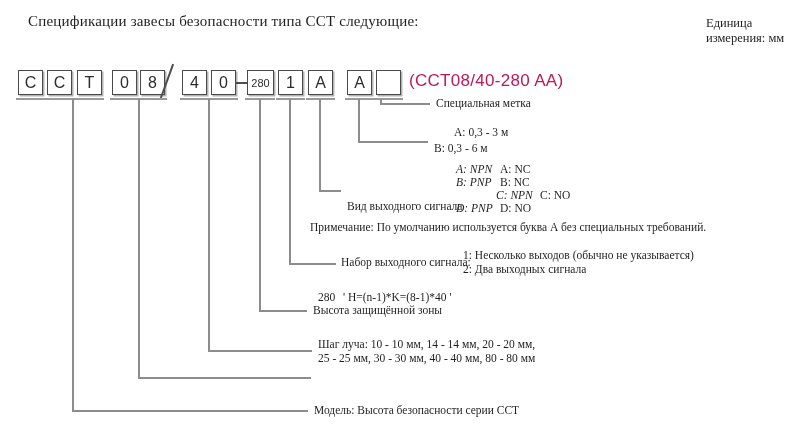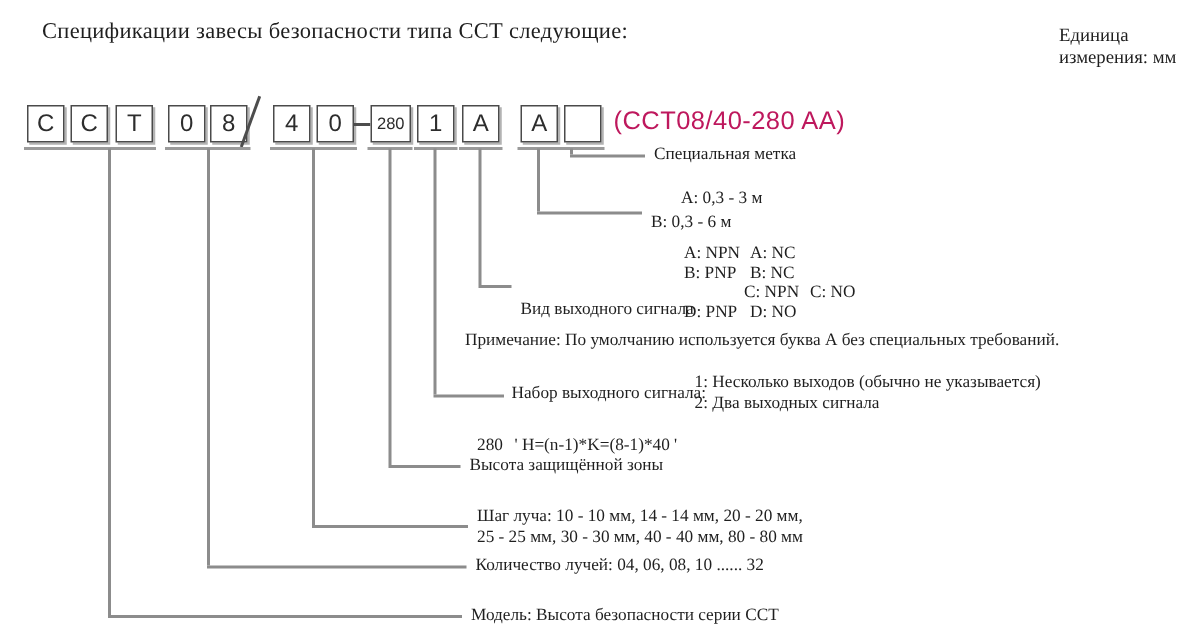--- a/index.html
+++ b/index.html
@@ -55,21 +55,21 @@
   .h-40{left:208px;top:350px;width:104px;}
   .h-08{left:138px;top:377px;width:173px;}
   .h-cct{left:72px;top:410px;width:236px;}
   
   .lbl{position:absolute;font-size:11.5px;white-space:nowrap;}
   .l-special{left:436px;top:97px;}
   .l-rangeA{left:454px;top:126px;}
   .l-rangeB{left:434px;top:142px;}
   .l-outtype{left:347px;top:200px;}
   .oc{position:absolute;font-size:11.5px;white-space:nowrap;}
-  .c1{left:456px;}.c2{left:500px;}
+  .c1{left:456px;font-style:italic;}.c2{left:500px;}
   .r0{top:163px;}.r1{top:176px;}.r2{top:189px;padding-left:40px;}.r3{top:202px;}
   .l-note{left:310px;top:221px;}
   .l-setlbl{left:341px;top:256px;}
   .l-set1{left:463px;top:249px;}
   .l-set2{left:463px;top:263px;}
   .l-hval{left:318px;top:291px;}
   .l-hformula{left:343px;top:291px;}
   .l-hlbl{left:313px;top:304px;}
   .l-step1{left:318px;top:338px;}
   .l-step2{left:318px;top:352px;}
@@ -148,17 +148,16 @@
   <div class="lbl l-set1">1: Несколько выходов (обычно не указывается)</div>
   <div class="lbl l-set2">2: Два выходных сигнала</div>
 
   <div class="lbl l-hval">280</div>
   <div class="lbl l-hformula">' H=(n-1)*K=(8-1)*40 '</div>
   <div class="lbl l-hlbl">Высота защищённой зоны</div>
 
   <div class="lbl l-step1">Шаг луча: 10 - 10 мм, 14 - 14 мм, 20 - 20 мм,</div>
   <div class="lbl l-step2">25 - 25 мм, 30 - 30 мм, 40 - 40 мм, 80 - 80 мм</div>
 
-  <div class="lbl l-count">Количество лучей: 04, 06, 08, 10 ...... 32</div>
 
   <div class="lbl l-model">Модель: Высота безопасности серии ССТ</div>
 
 </div>
 
 </body></html>

